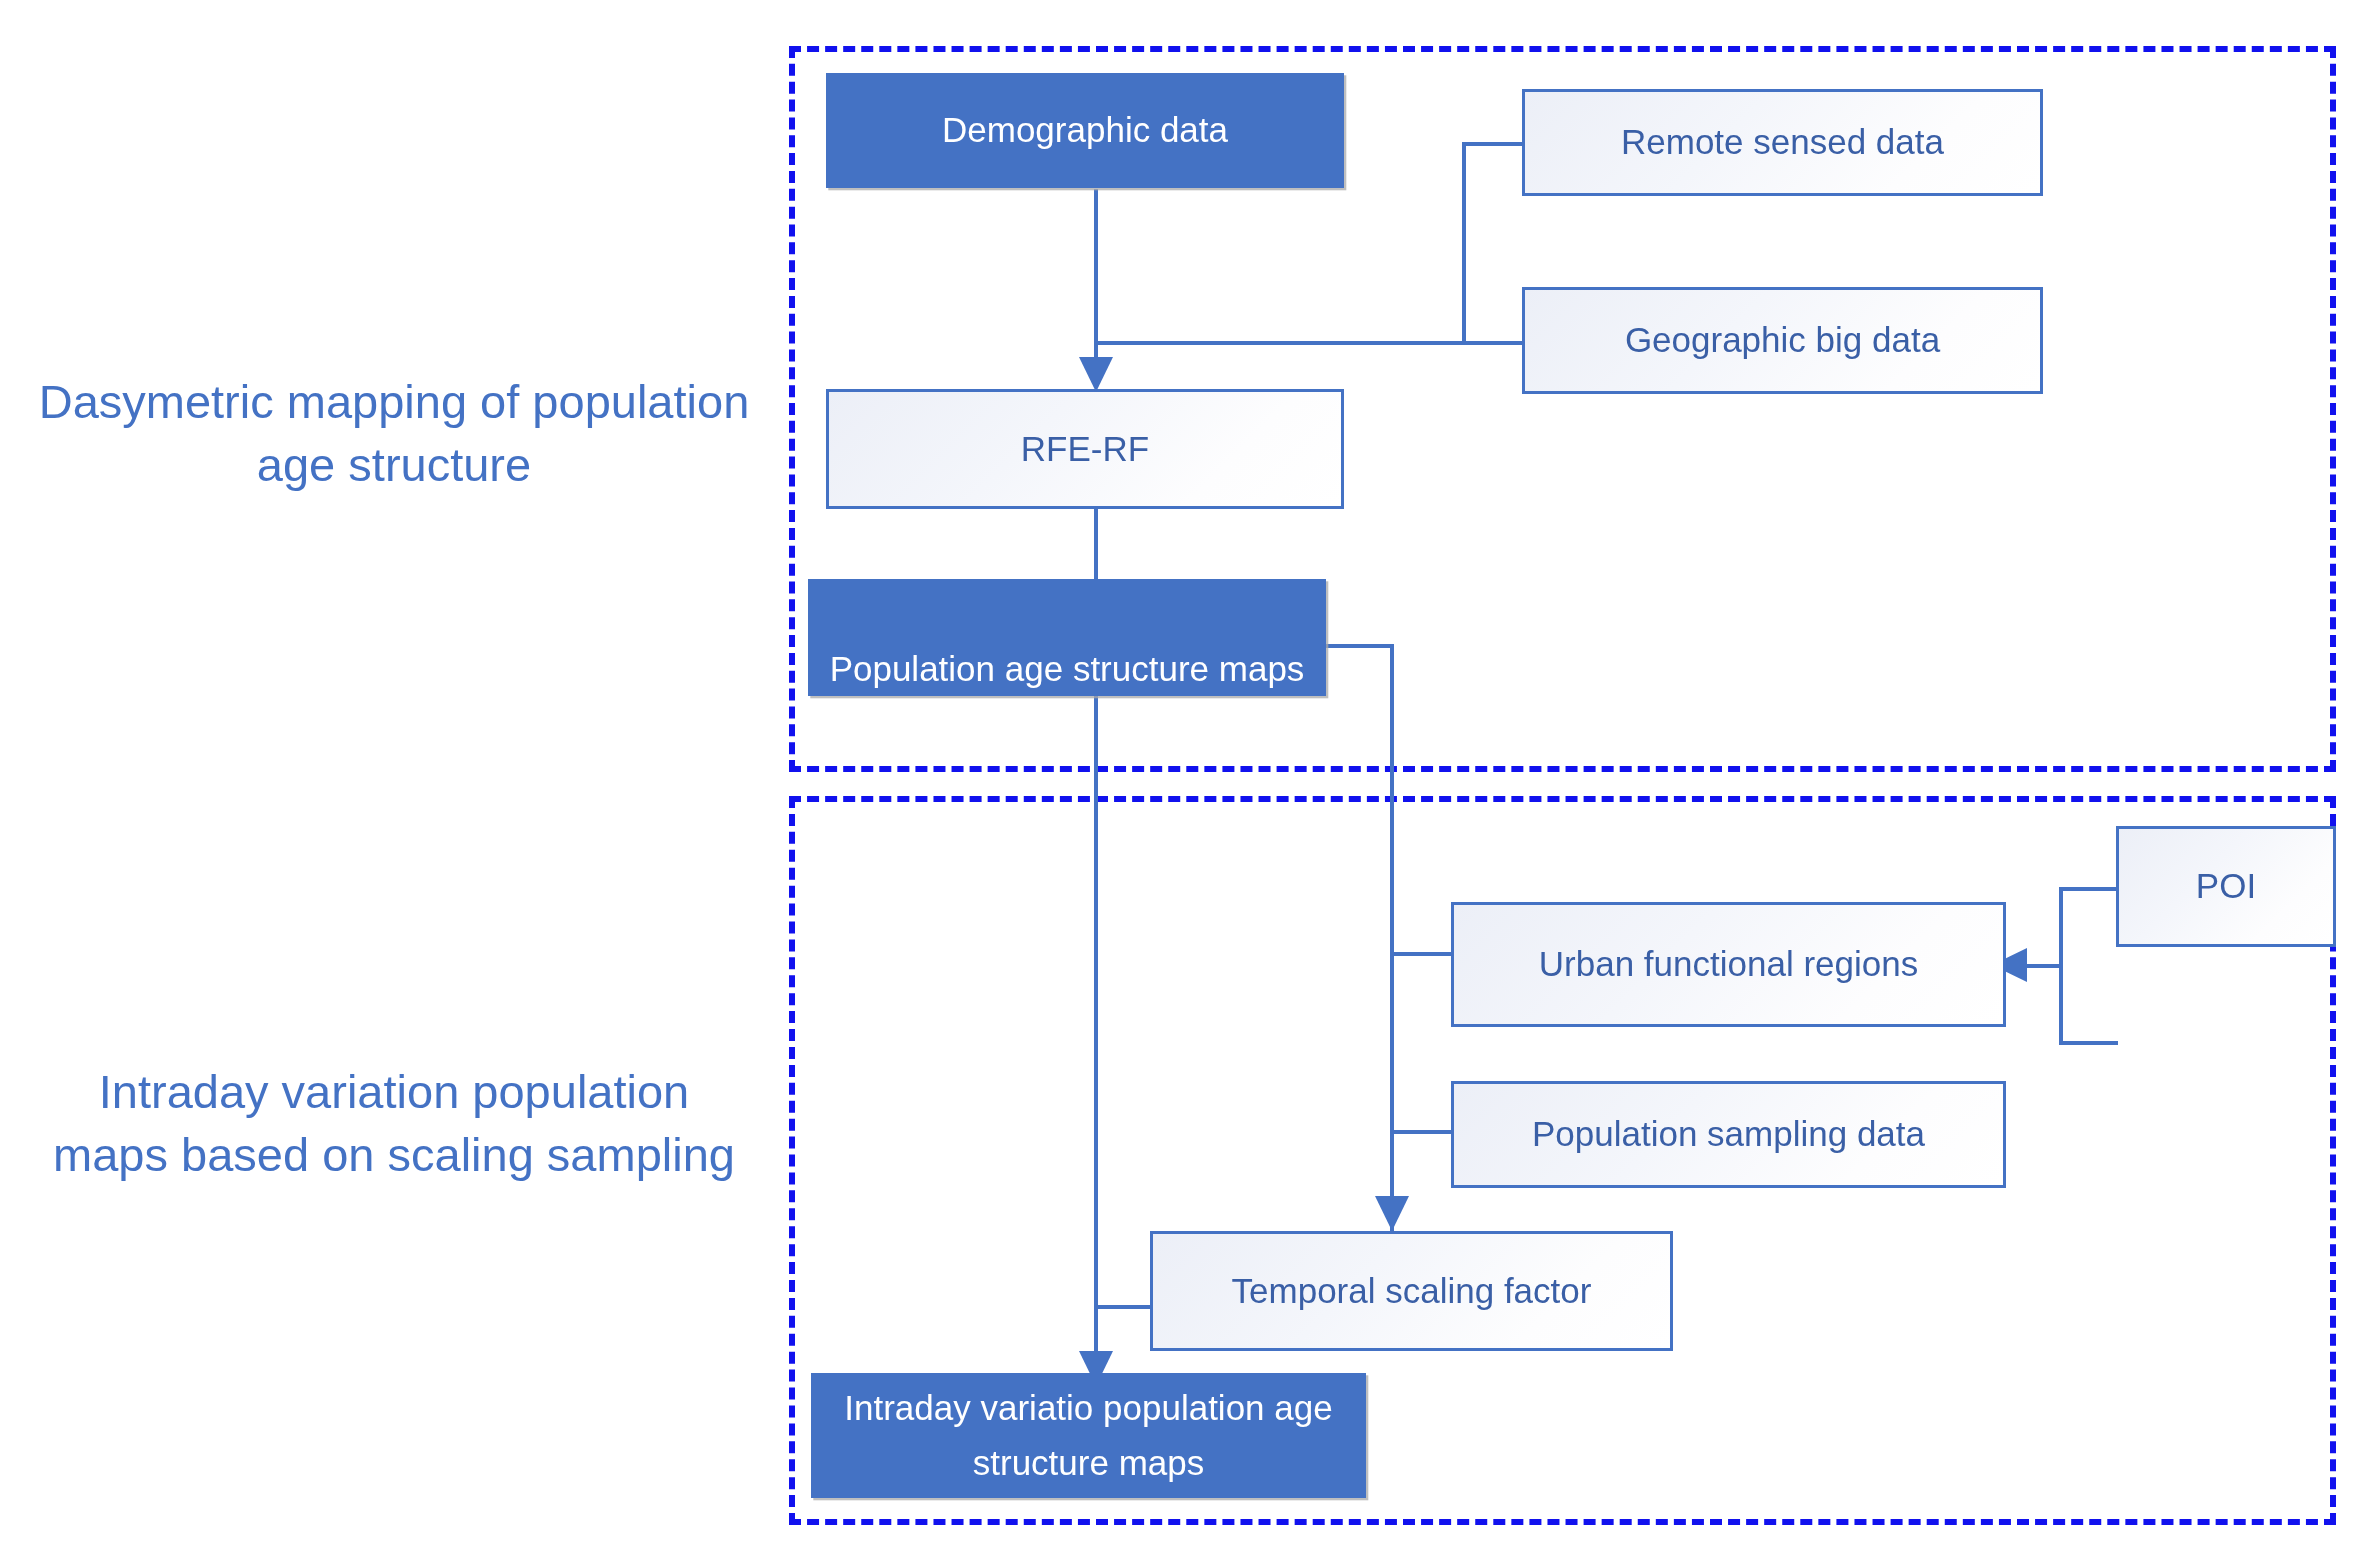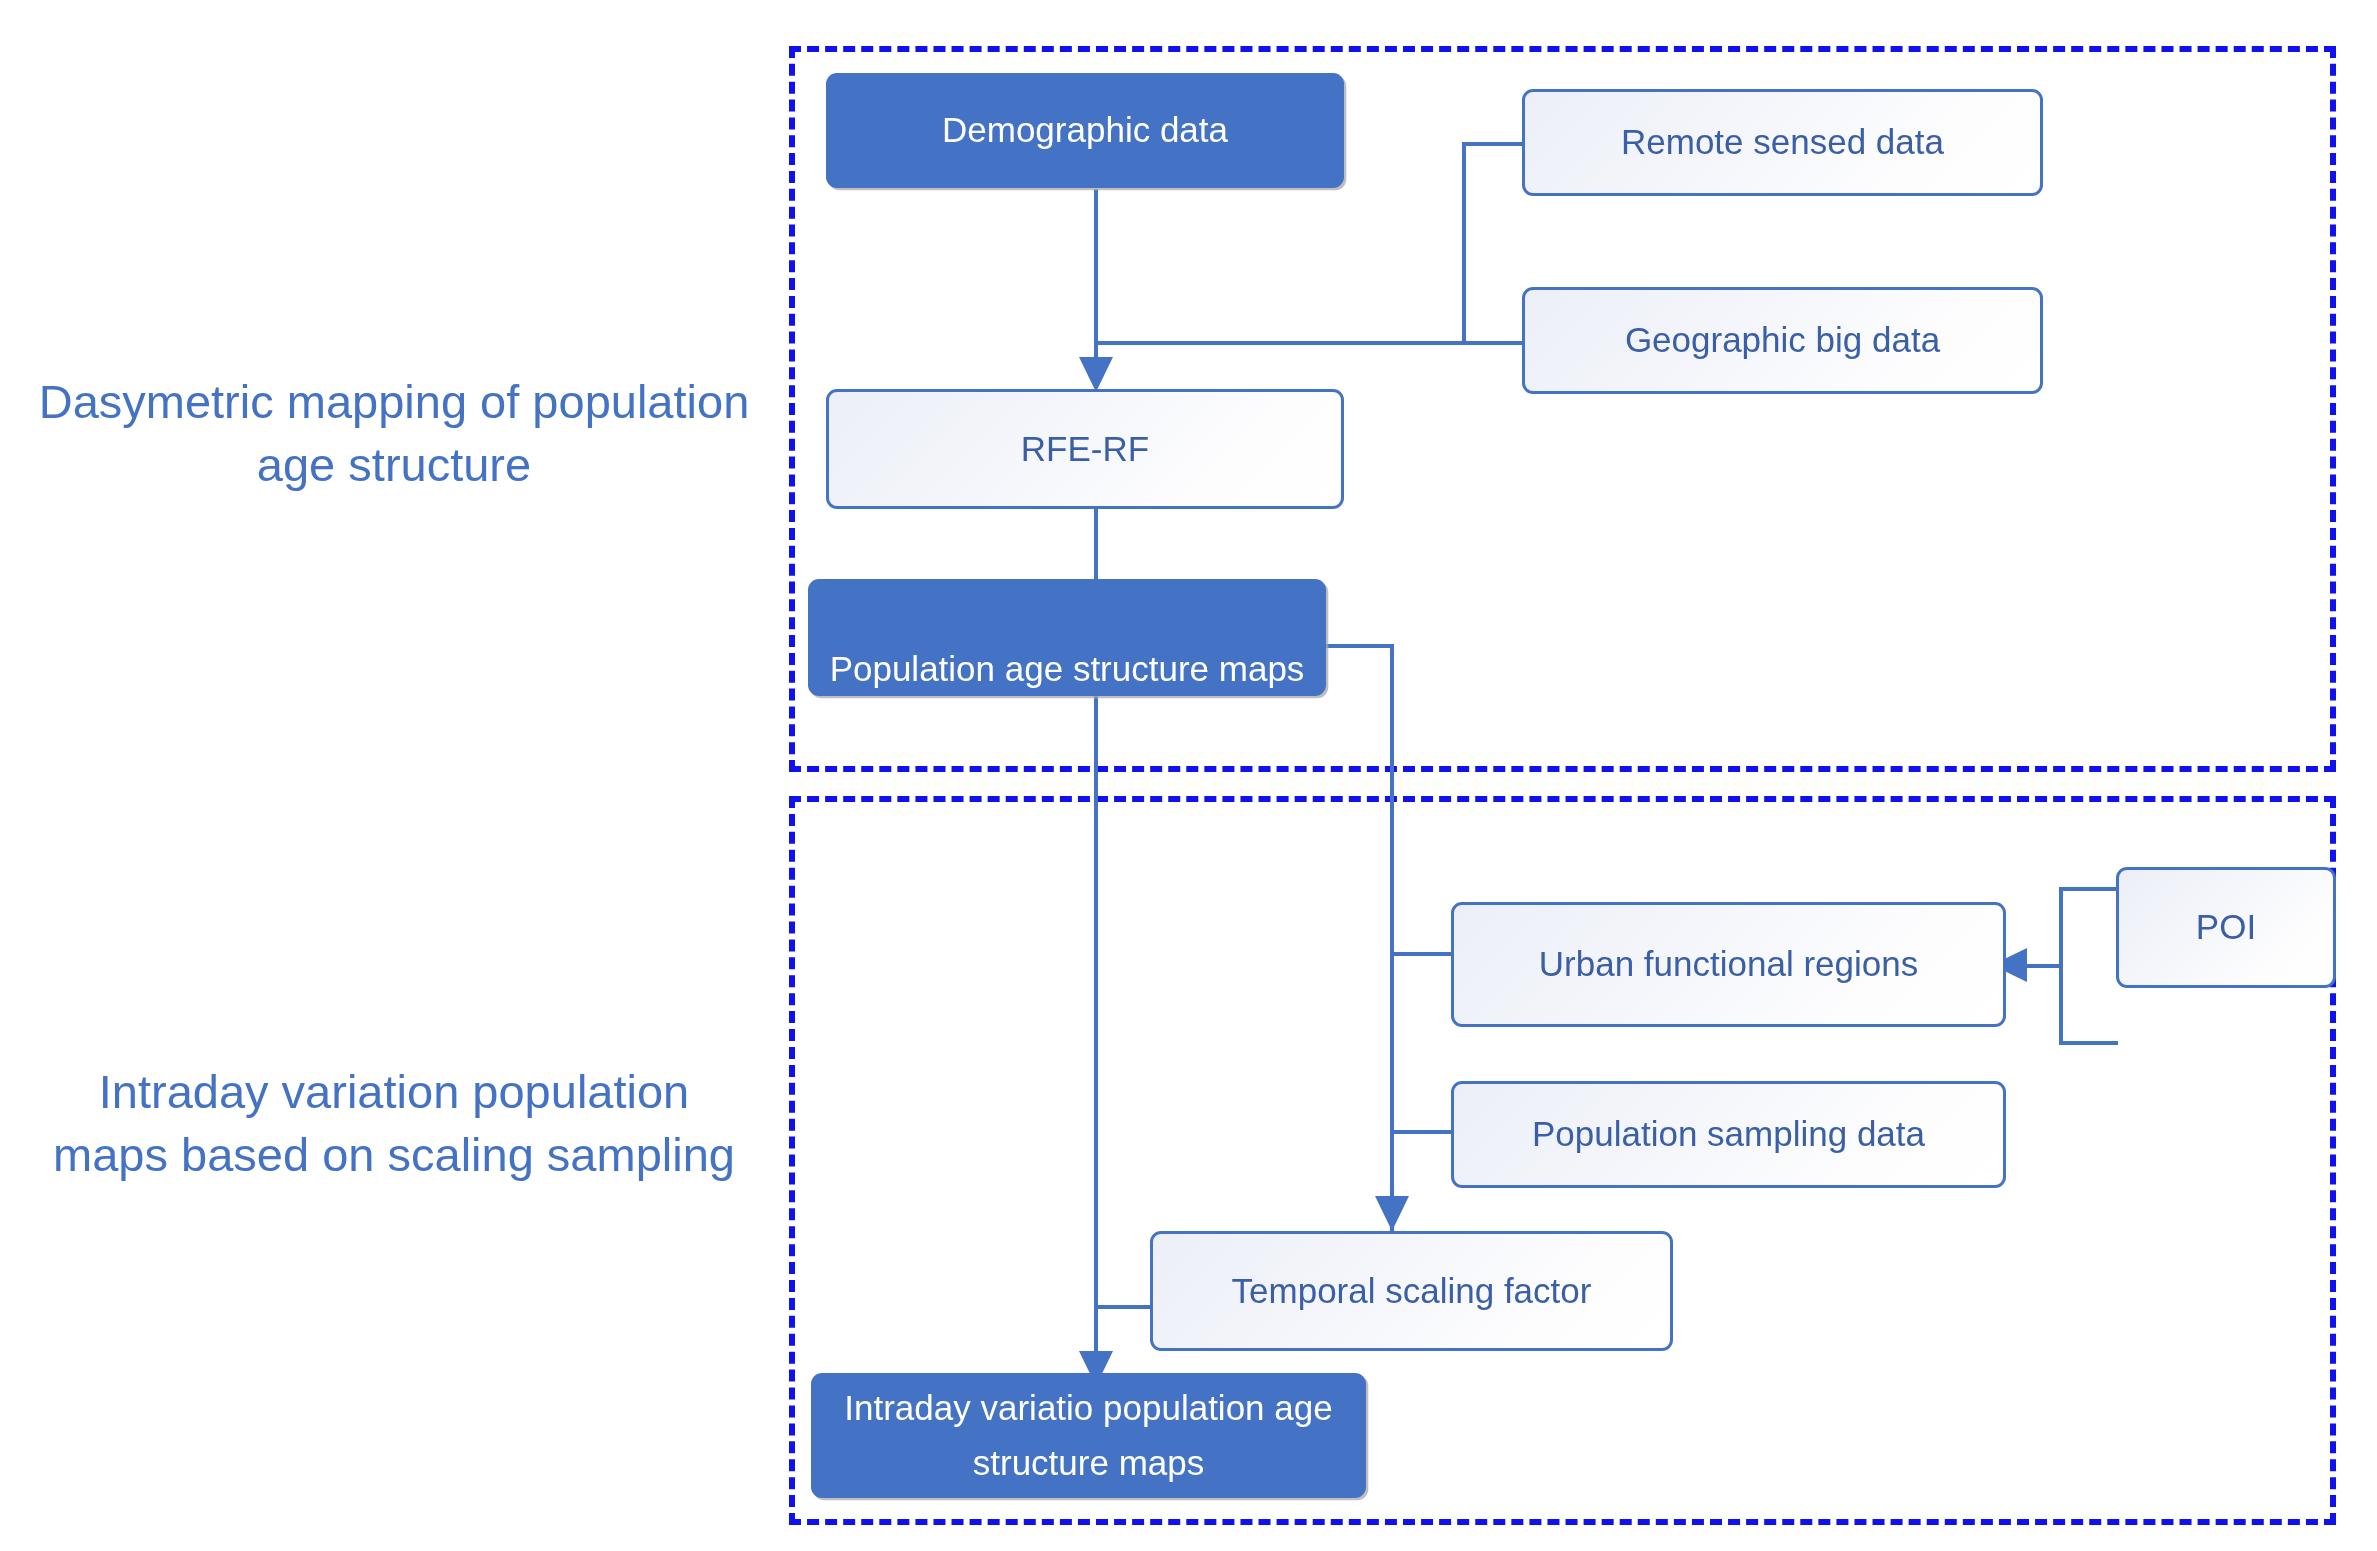--- a/index.html
+++ b/index.html
@@ -43,21 +43,20 @@
     position: absolute;
     box-sizing: border-box;
     display: flex;
     align-items: center;
     justify-content: center;
     text-align: center;
     font-family: "Liberation Sans", sans-serif;
     font-size: 35px;
     line-height: 1.55;
     padding: 0 10px;
-    border-radius: 11px;
   }
   .node.filled {
     background: #4472C4;
     color: #ffffff;
     border: none;
     box-shadow: 2.3px 2.3px 0 0 rgba(170,170,170,0.75);
   }
   .node.outlined {
     background: linear-gradient(135deg, #eceff7 0%, #f4f6fb 40%, #fdfdfe 75%, #ffffff 100%);
     color: #3a5fa6;
@@ -158,21 +157,21 @@
   </div>
 
   <div class="node filled" style="left:808px; top:579px; width:518px; height:117px;align-items:flex-end;">
     <span>Population age structure maps</span>
   </div>
 
   <div class="node outlined" style="left:1451px; top:902px; width:555px; height:125px;">
     <span>Urban functional regions</span>
   </div>
 
-  <div class="node outlined" style="left:2116px; top:826px; width:220px; height:121px;margin-top:41px;">
+  <div class="node outlined" style="left:2116px; top:826px; width:220px; height:121px;">
     <span>POI</span>
   </div>
 
 
   <div class="node outlined" style="left:1451px; top:1081px; width:555px; height:107px;">
     <span>Population sampling data</span>
   </div>
 
   <div class="node outlined" style="left:1150px; top:1231px; width:523px; height:120px;">
     <span>Temporal scaling factor</span>

